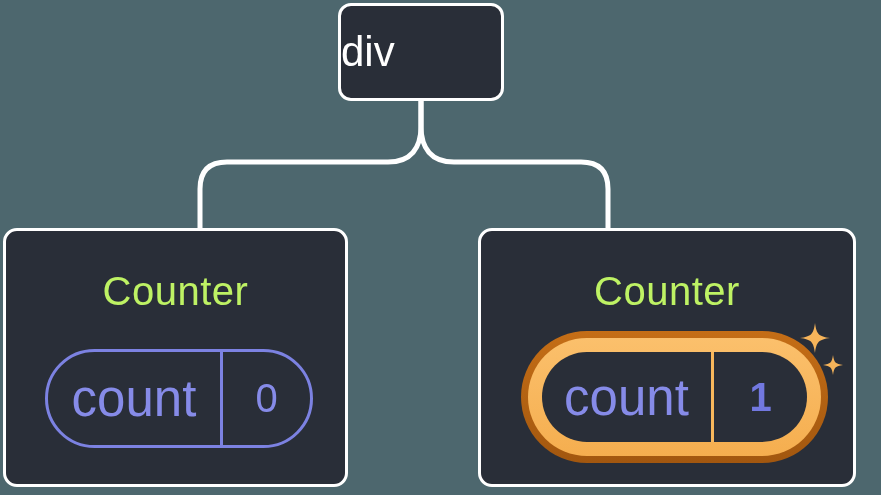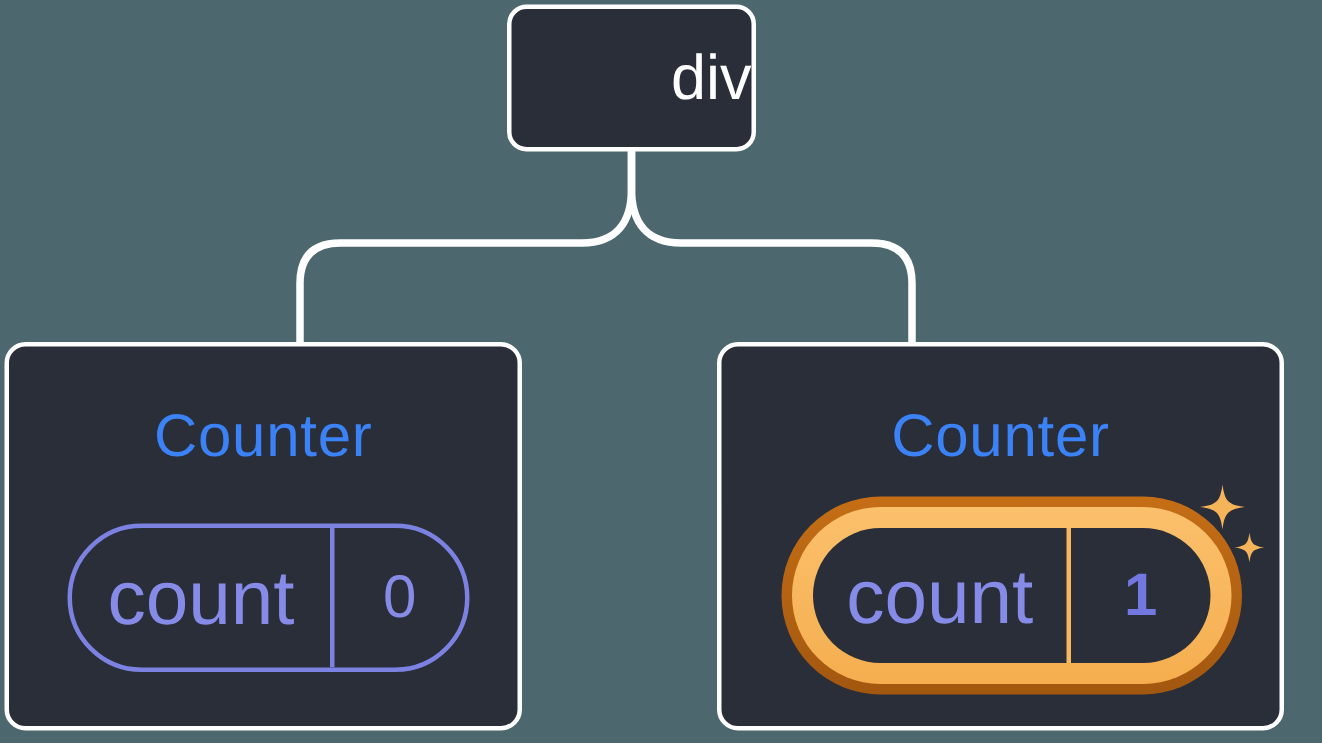--- a/index.html
+++ b/index.html
@@ -30,37 +30,37 @@
     pointer-events:none;
   }
   .connector-svg{z-index:1;}
   .sparkle-svg{z-index:6;}
   .tree-node{
     position:absolute;
     left:338px;top:3px;width:166px;height:98px;
     background:var(--node-fill);
     border:3px solid var(--line);
     border-radius:13px;
-    display:flex;align-items:center;justify-content:flex-end;
+    display:flex;align-items:center;justify-content:flex-start;
     color:#fff;font-size:42px;font-weight:400;
     z-index:2;
   }
   .card{
     position:absolute;top:228px;height:259px;
     background:var(--node-fill);
     border:3px solid var(--line);
     border-radius:14px;
     z-index:2;
   }
   .card-left{left:3px;width:345px;}
   .card-right{left:478px;width:378px;}
   .card-title{
     position:absolute;top:38px;left:0;right:0;
     text-align:center;
-    color:#3b82f6;font-size:40px;font-weight:500;
+    color:#bef264;font-size:40px;font-weight:500;
     letter-spacing:0.5px;
   }
   
   .pill{
     position:absolute;left:39px;top:118px;
     width:268px;height:99px;
     border:3px solid var(--purple);
     border-radius:60px;
     display:flex;align-items:stretch;
     overflow:hidden;

